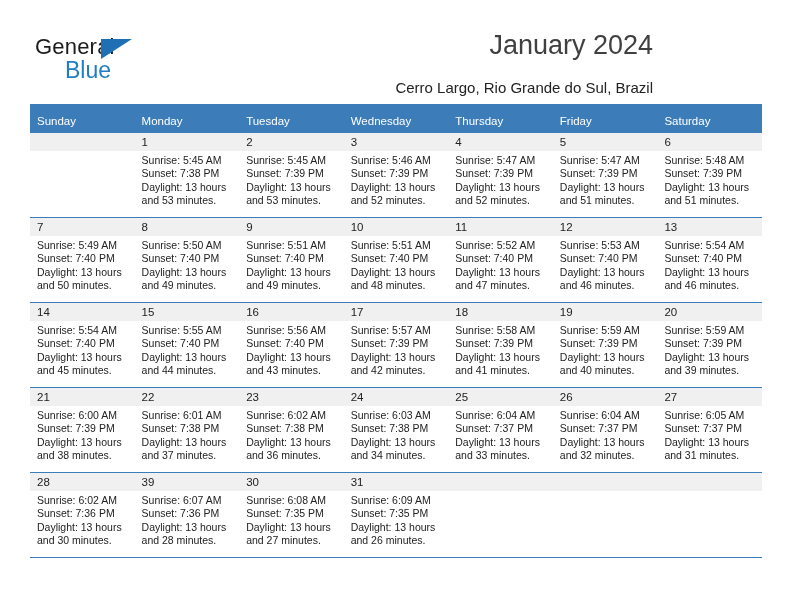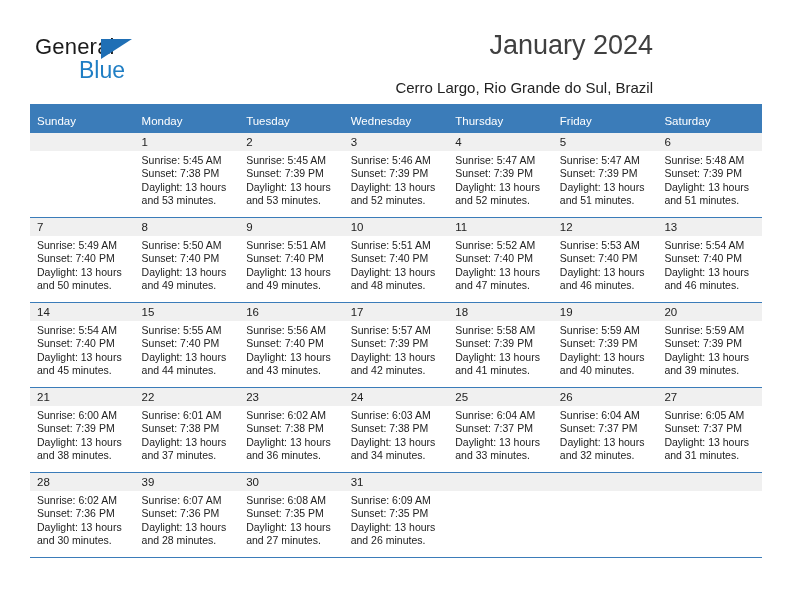--- a/index.html
+++ b/index.html
@@ -52,21 +52,21 @@
     position: absolute;
     left: 66px;
     top: 5px;
     width: 0;
     height: 0;
     border-left: 31px solid #1f6fb5;
     border-bottom: 20px solid transparent;
   }
   .logo-blue {
     position: absolute;
-    left: 44px;
+    left: 30px;
     top: 23px;
     font-size: 23px;
     color: #1f7ec4;
     line-height: 27px;
   }
 
   .title-block {
     position: absolute;
     right: 0;
     top: 0;

